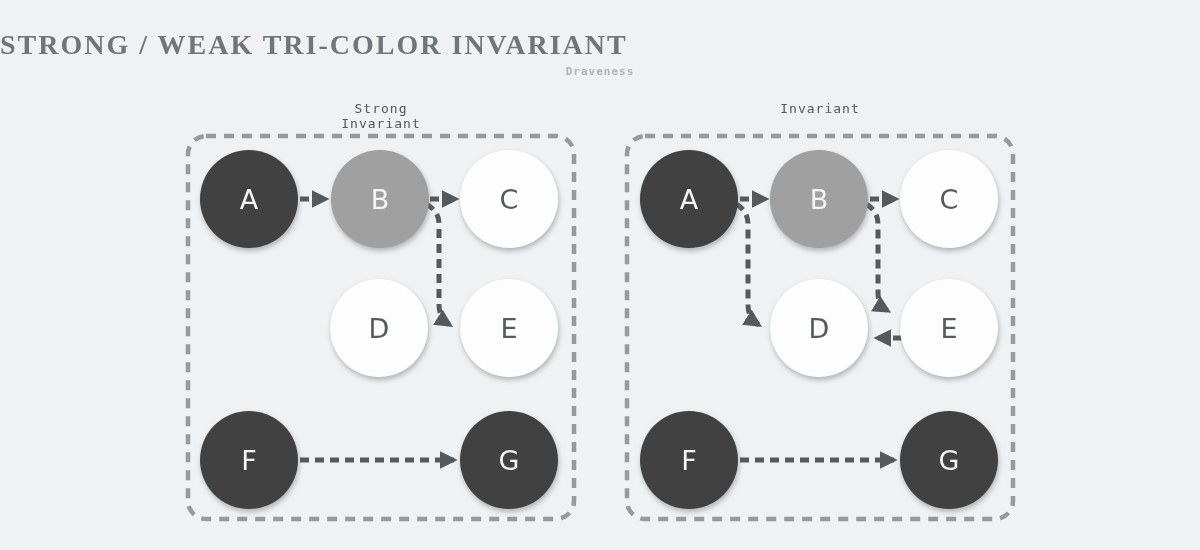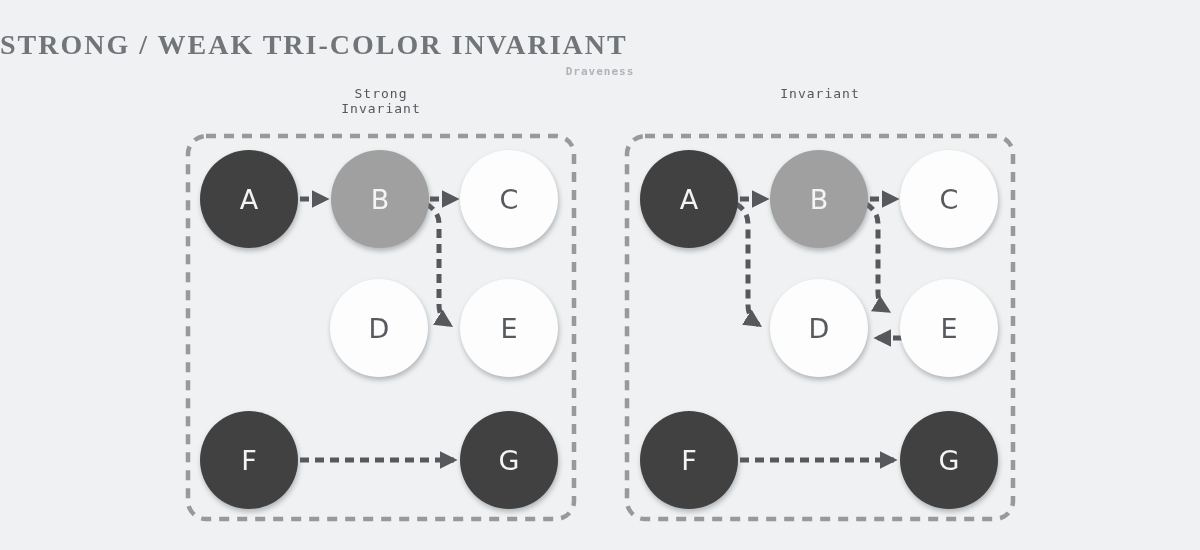--- a/index.html
+++ b/index.html
@@ -26,21 +26,21 @@
     font-family:Liberation Serif, serif;
   }
   .subtitle{
     position:absolute;top:65px;left:0;width:100%;
     text-align:center;font-size:11px;font-weight:bold;
     letter-spacing:1px;color:var(--subtitle-text);
     font-family:"DejaVu Sans Mono","Liberation Mono",monospace;
   }
 
   .panel-label{
-    position:absolute;top:86px;width:386px;
+    position:absolute;top:101px;width:386px;
     text-align:center;font-size:13px;line-height:15px;
     letter-spacing:1px;color:var(--label-text);
     font-family:"DejaVu Sans Mono","Liberation Mono",monospace;
   }
   .panel-label.left{left:188px;}
   .panel-label.right{left:627px;}
 
   svg.lines{position:absolute;left:0;top:0;}
   .panel-rect{
     fill:none;stroke:var(--panel-border);stroke-width:4.5;

